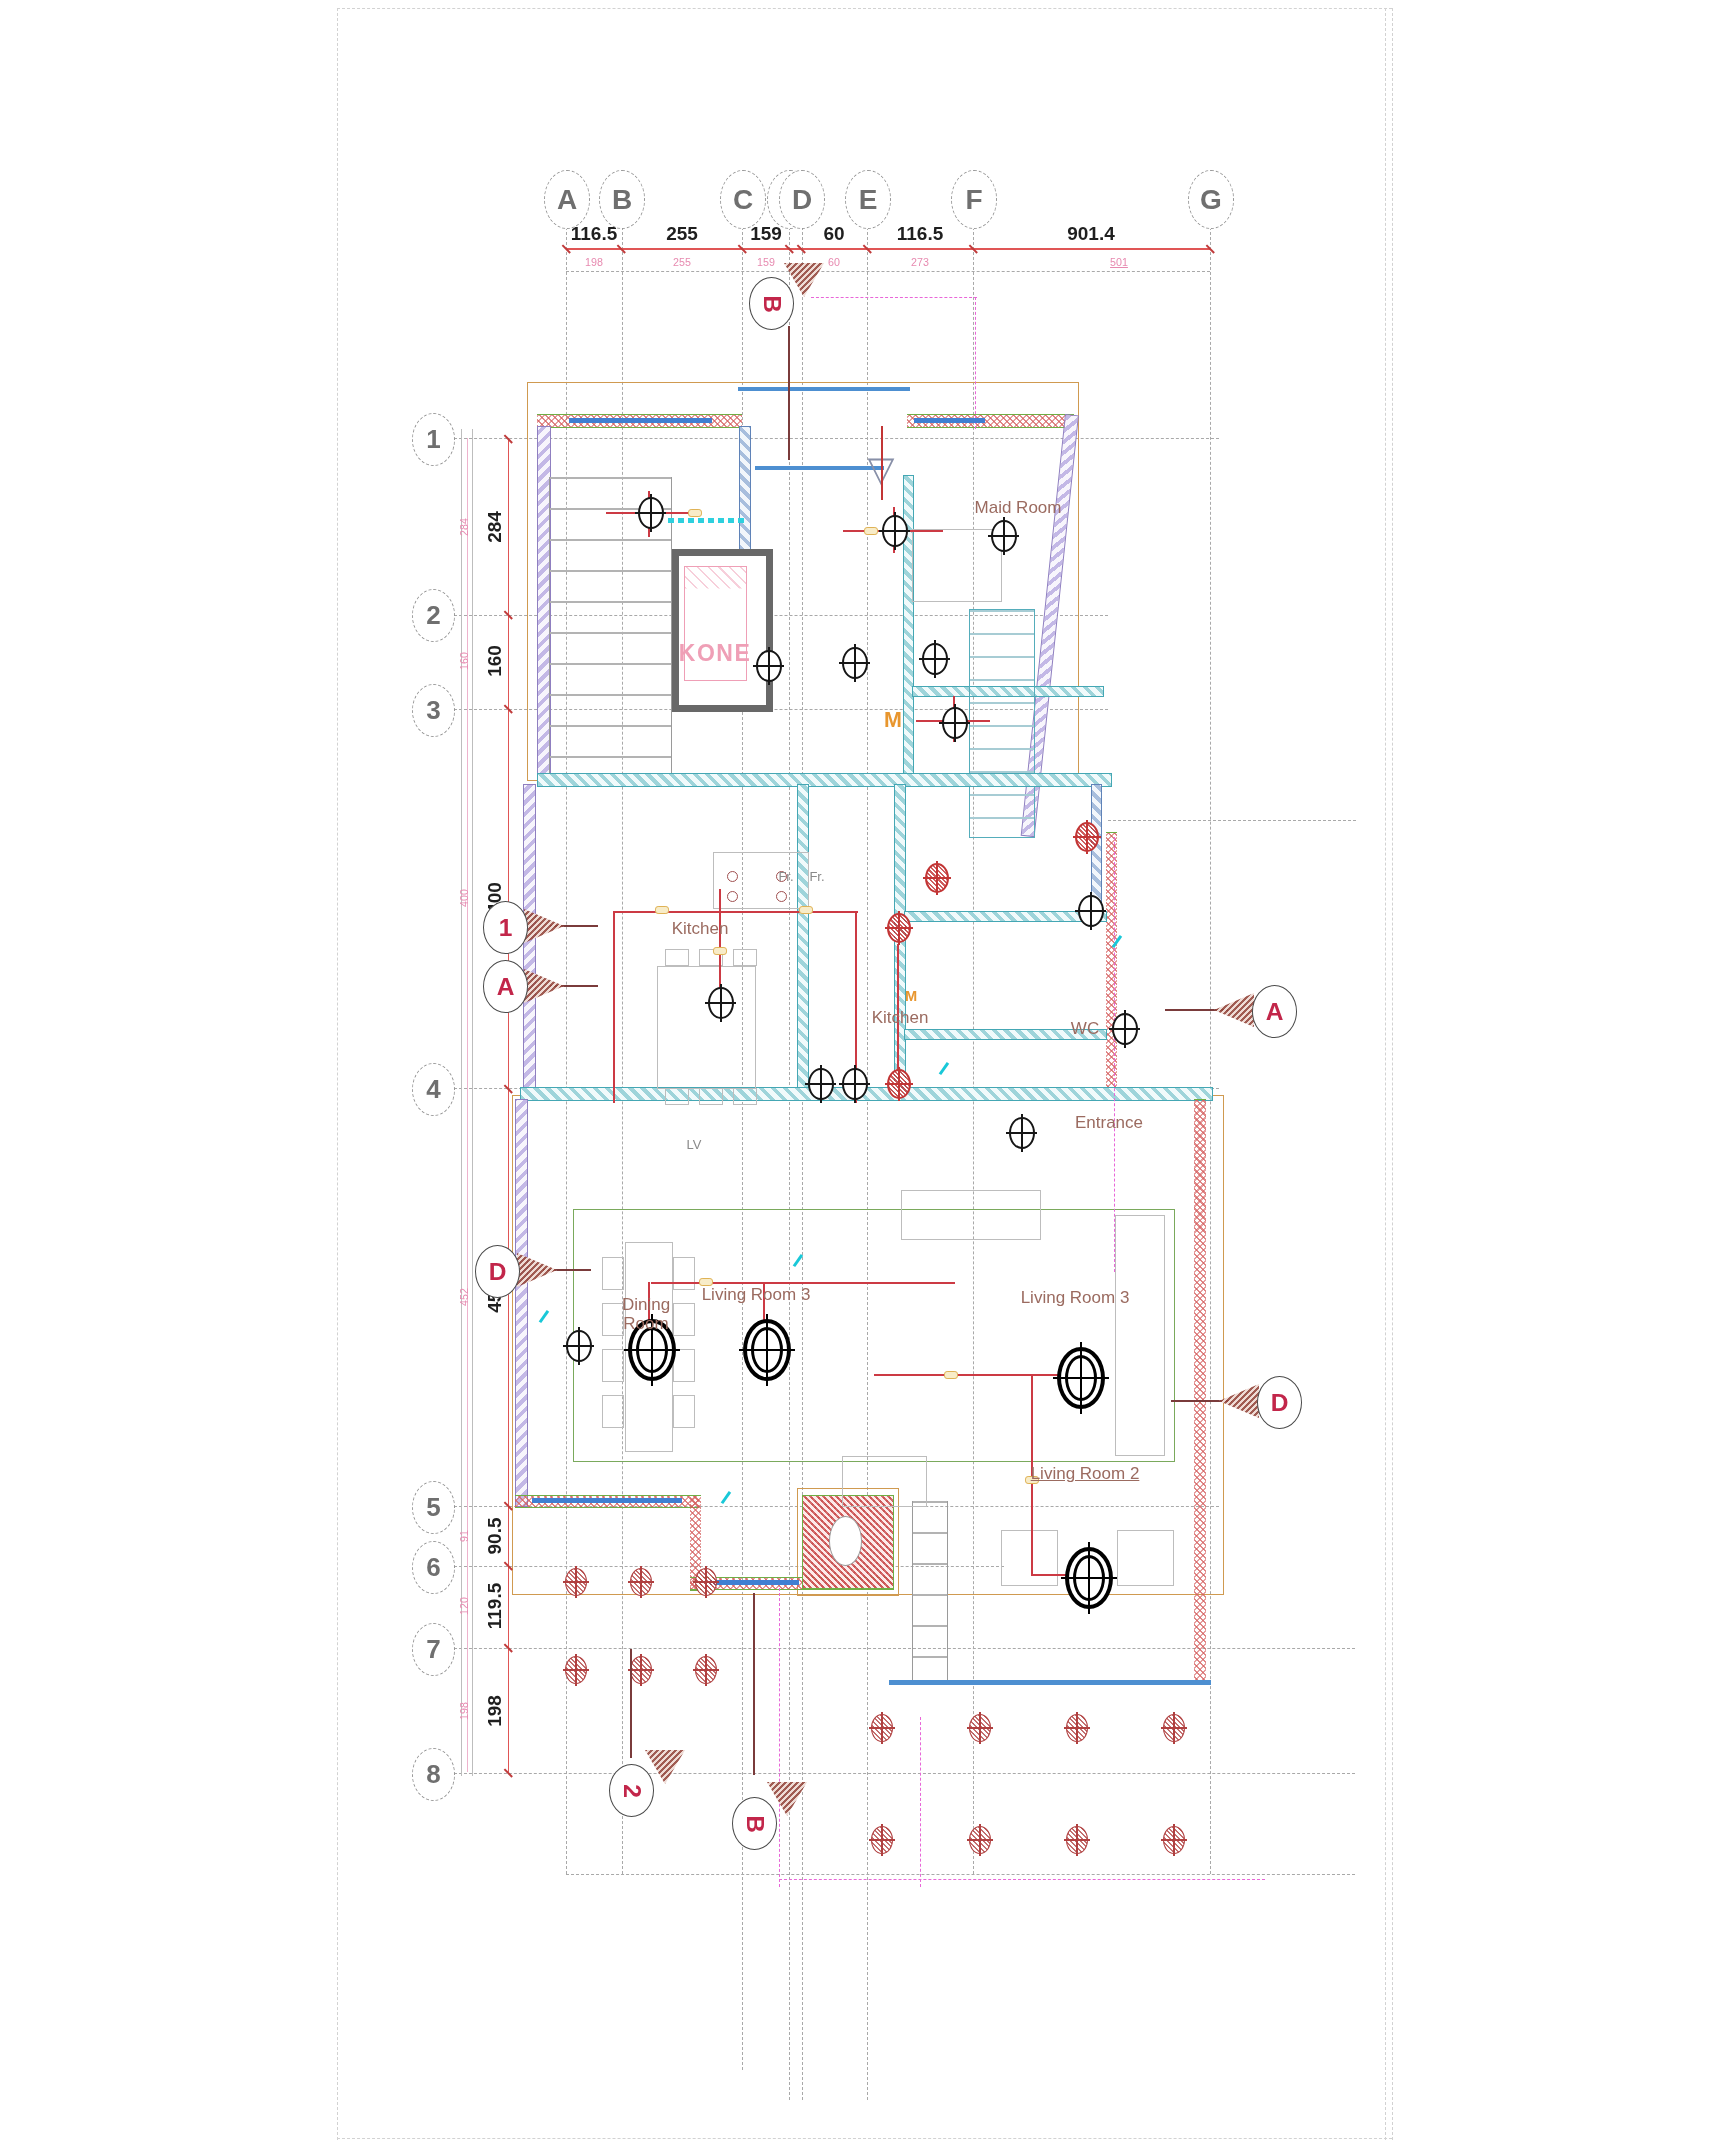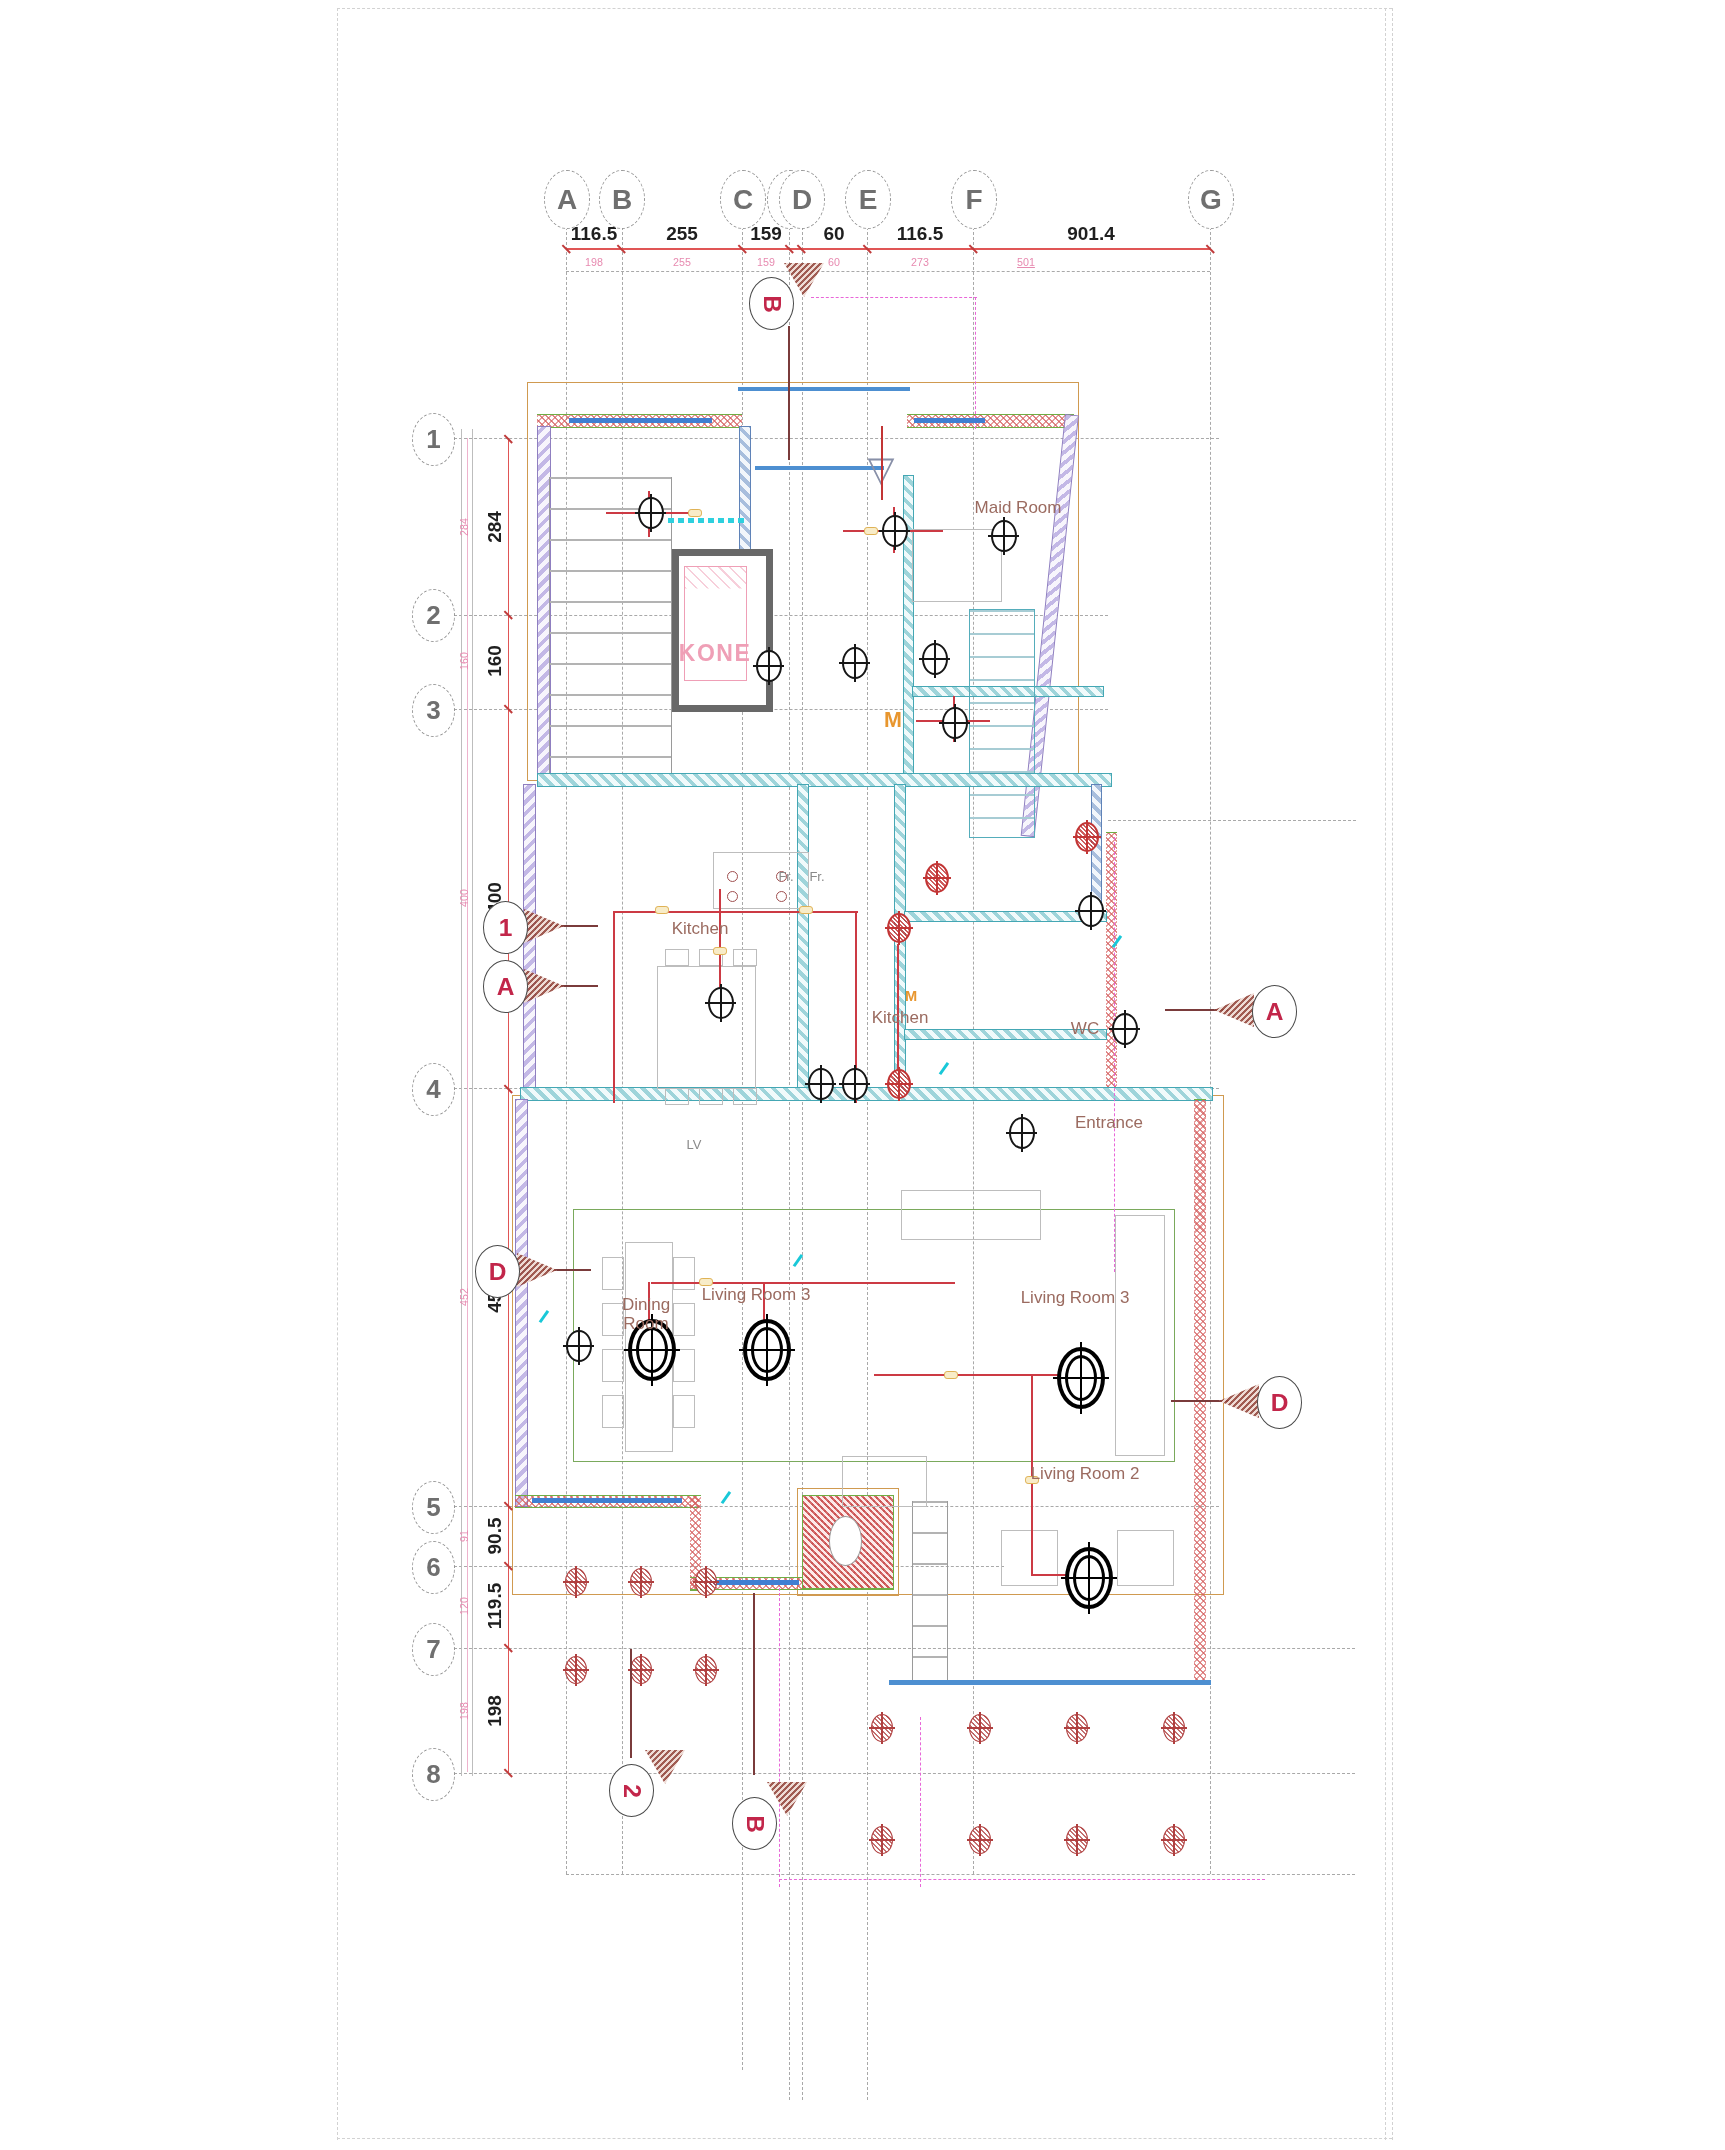--- a/index.html
+++ b/index.html
@@ -337,21 +337,21 @@
       <div class="smark" style="left: 1163px; top: 1826px;"></div>
     </div>
   <div id="label-layer">
       <span class="room" style="left: 700px; top: 929px;">Kitchen</span>
       <span class="room" style="left: 900px; top: 1018px;">Kitchen</span>
       <span class="room" style="left: 1018px; top: 508px;">Maid Room</span>
       <span class="room" style="left: 1085px; top: 1029px;">WC</span>
       <span class="room" style="left: 1109px; top: 1123px;">Entrance</span>
       <span class="room" style="left: 756px; top: 1295px;">Living Room 3</span>
       <span class="room" style="left: 1075px; top: 1298px;">Living Room 3</span>
-      <span class="room" style="left: 1085px; top: 1474px;">Living Room 2</span>
+      <span class="room" style="left: 1085px; top: 1474px; text-decoration: underline;">Living Room 2</span>
       <span class="room-wrap" style="left: 646px; top: 1315px;">Dining Room</span>
       <span class="small-label" style="left: 694px; top: 1144px;">LV</span>
       <span class="small-label" style="left: 786px; top: 876px;">Fr.</span>
       <span class="small-label" style="left: 817px; top: 876px;">Fr.</span>
       <span class="m-label" style="left: 893px; top: 720px;">M</span>
       <span class="m-label-sm" style="left: 911px; top: 996px;">M</span>
       <span class="kone" style="left: 715px; top: 653px;">KONE</span>
     </div>
   <div id="dim-layer">
       <div class="dimlineH" style="left: 566px; top: 248px; width: 644px;"></div>
@@ -367,21 +367,21 @@
       <div class="dimtxt" style="left: 682px; top: 234px;"><span>255</span></div>
       <div class="dimtxt" style="left: 766px; top: 234px;"><span>159</span></div>
       <div class="dimtxt" style="left: 834px; top: 234px;"><span>60</span></div>
       <div class="dimtxt" style="left: 920px; top: 234px;"><span>116.5</span></div>
       <div class="dimtxt" style="left: 1091px; top: 234px;"><span>901.4</span></div>
       <div class="dimtxt2" style="left: 594px; top: 262px;"><span>198</span></div>
       <div class="dimtxt2" style="left: 682px; top: 262px;"><span>255</span></div>
       <div class="dimtxt2" style="left: 766px; top: 262px;"><span>159</span></div>
       <div class="dimtxt2" style="left: 834px; top: 262px;"><span>60</span></div>
       <div class="dimtxt2" style="left: 920px; top: 262px;"><span>273</span></div>
-      <div class="dimtxt2" style="left: 1026px; top: 262px; text-decoration: underline;"><span>501</span></div>
+      <div class="dimtxt2" style="left: 1119px; top: 262px; text-decoration: underline;"><span>501</span></div>
       <div class="dimlineV" style="left: 508px; top: 438px; height: 1334px;"></div>
       <div class="dimlineVp" style="left: 467px; top: 438px; height: 1334px;"></div>
       <div class="dimtick" style="left: 503px; top: 438px;"></div>
       <div class="dimtick" style="left: 503px; top: 614px;"></div>
       <div class="dimtick" style="left: 503px; top: 708px;"></div>
       <div class="dimtick" style="left: 503px; top: 1088px;"></div>
       <div class="dimtick" style="left: 503px; top: 1505px;"></div>
       <div class="dimtick" style="left: 503px; top: 1565px;"></div>
       <div class="dimtick" style="left: 503px; top: 1647px;"></div>
       <div class="dimtick" style="left: 503px; top: 1772px;"></div>

